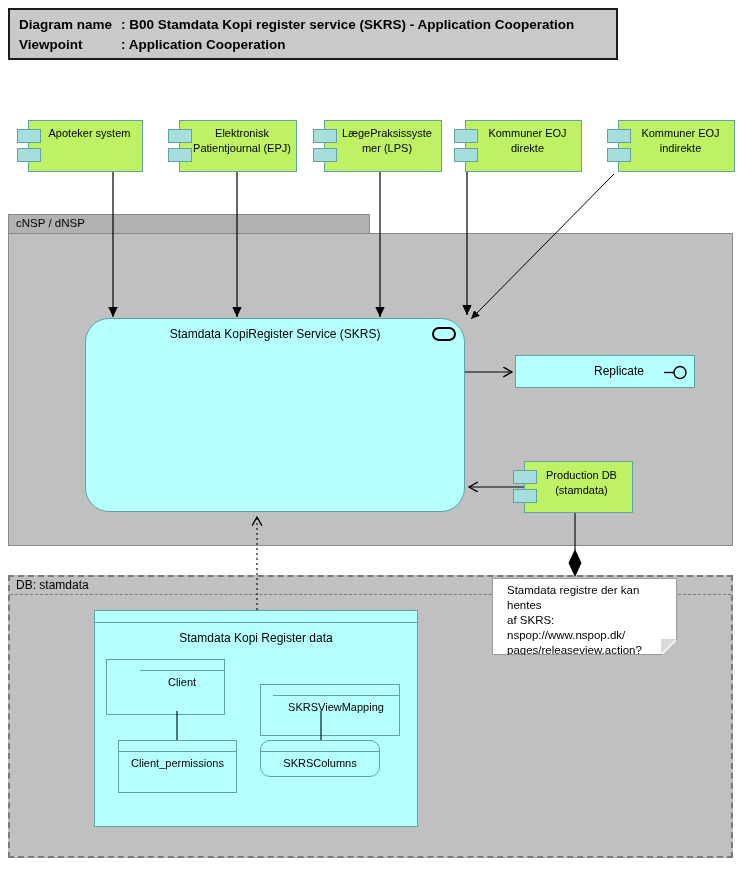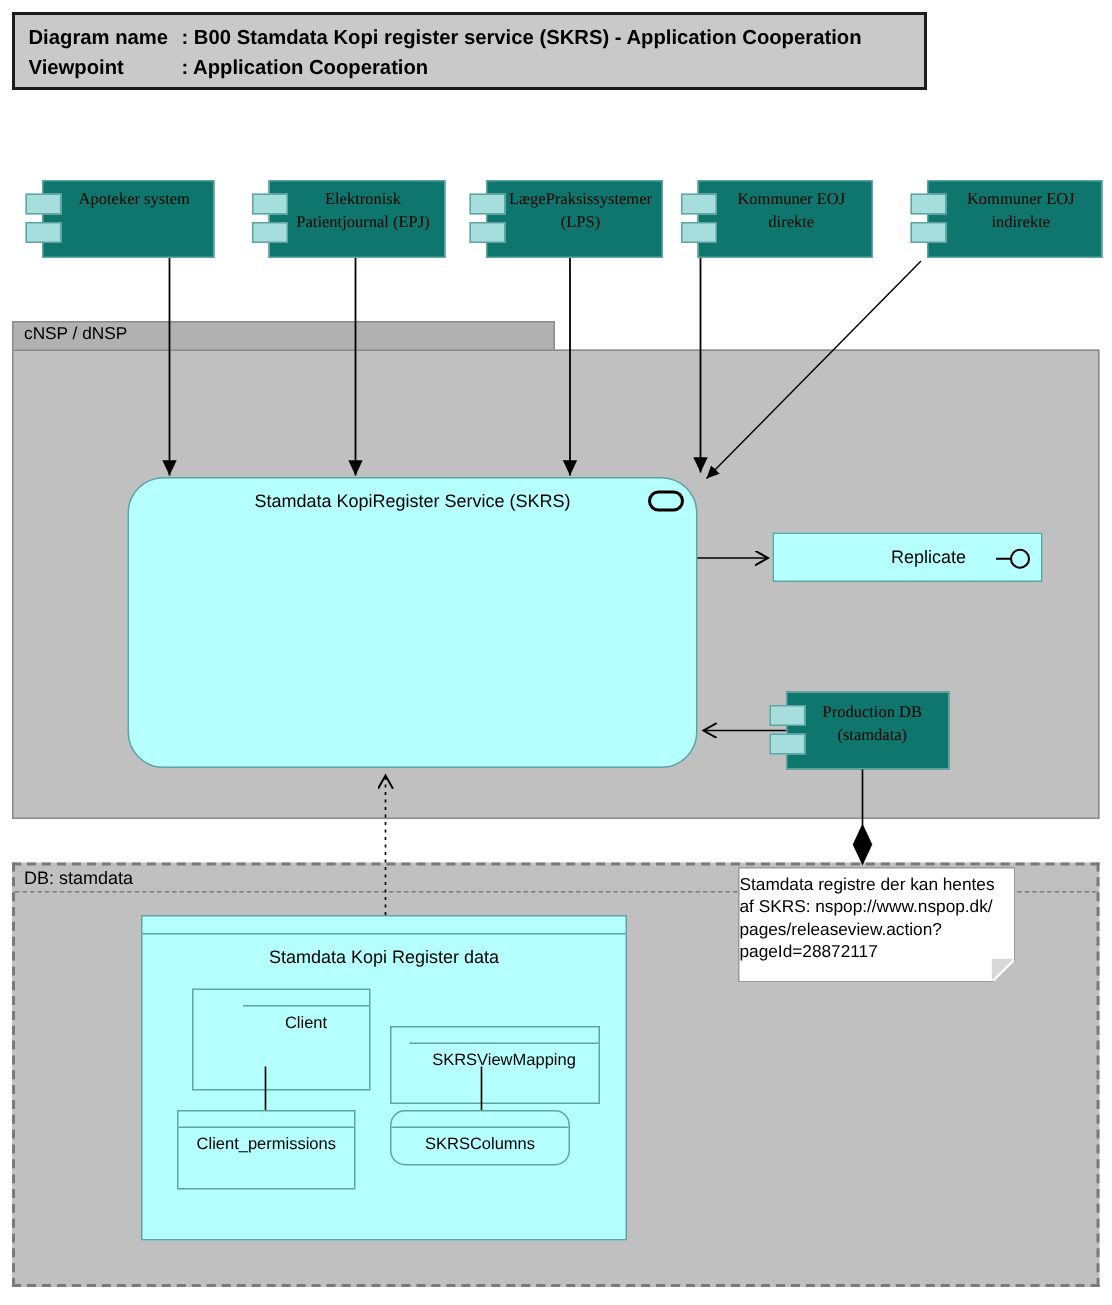--- a/index.html
+++ b/index.html
@@ -8,21 +8,21 @@
   .canvas { position:relative; width:741px; height:870px; background:#fff; overflow:hidden; }
   .abs { position:absolute; }
 
   
   .title-bar { left:8px; top:8px; width:610px; height:52px; background:#c9c9c9;
                border:2px solid #1c1c1c; padding:5px 9px 0 9px; }
   .title-row { display:grid; grid-template-columns:102px 1fr; font-weight:bold;
                font-size:13.5px; line-height:20px; white-space:nowrap; }
 
   
-  .component { position:absolute; background:#0f766e; border:1px solid #5fa3a3;font-family:Liberation Serif, serif; }
+  .component { position:absolute; background:#bef264; border:1px solid #5fa3a3; }
   .cmp-label { display:block; padding:5px 5px 0 13px; text-align:center; font-size:11px;
                line-height:1.32; word-break:break-word; }
   .cmp-sq { position:absolute; left:-12px; width:24px; height:14px; background:#a6dede;
             border:1px solid #5fa3a3; }
   .sq1 { top:8px; } .sq2 { top:27px; }
   .c1 { left:28px;  top:120px; width:115px; height:52px; }
   .c2 { left:179px; top:120px; width:118px; height:52px; }
   .c3 { left:324px; top:120px; width:118px; height:52px; }
   .c4 { left:465px; top:120px; width:117px; height:52px; }
   .c5 { left:618px; top:120px; width:117px; height:52px; }
@@ -51,36 +51,36 @@
   .c6 .cmp-label { padding:6px 4px 0 10px; }
 
   
   .db-container { left:8px; top:575px; width:725px; height:283px; background:#c0c0c0;
                   border:2px dashed #7a7a7a; }
   .db-label-row { height:18px; border-bottom:1px dashed #7a7a7a; font-size:12px;
                   padding:1px 0 0 6px; }
 
   
   .note { left:492px; top:578px; width:185px; height:77px; background:#ffffff;
-          border:1px solid #9a9a9a; padding:4px 0; font-size:11.5px; line-height:15px;
+          border:1px solid #9a9a9a; padding:4px 14px; font-size:11.5px; line-height:15px;
           clip-path: polygon(0 0, 100% 0, 100% calc(100% - 15px), calc(100% - 15px) 100%, 0 100%); }
   .note-fold { position:absolute; right:0; bottom:0; width:15px; height:15px;
                background:#d8d8d8; clip-path: polygon(0 0, 100% 0, 0 100%); }
 
   
   .register { left:94px; top:610px; width:324px; height:217px; background:#b5ffff;
               border:1px solid #5fa3a3; }
   .register-strip { height:12px; border-bottom:1px solid #5fa3a3; }
   .register-title { text-align:center; padding-top:8px; font-size:12px; }
 
   
   .dbtable { position:absolute; background:#b5ffff; border:1px solid #5fa3a3; }
   .dbtable-strip { height:11px; border-bottom:1px solid #5fa3a3; }
   .dbtable-name  { text-align:center; padding-top:5px; font-size:11px; }
-  .t1 { left:128px; top:659px; width:119px; height:68px;padding-left:33px; }
+  .t1 { left:106px; top:659px; width:119px; height:56px;padding-left:33px; }
   .t2 { left:260px; top:684px; width:140px; height:52px;padding-left:12px; }
   .t3 { left:118px; top:740px; width:119px; height:53px; }
   .t4 { left:260px; top:740px; width:120px; height:37px;border-radius:10px; }
 
   .overlay { position:absolute; left:0; top:0; width:741px; height:870px; pointer-events:none; }
 </style>
 </head>
 <body>
 
 <div class="canvas">

